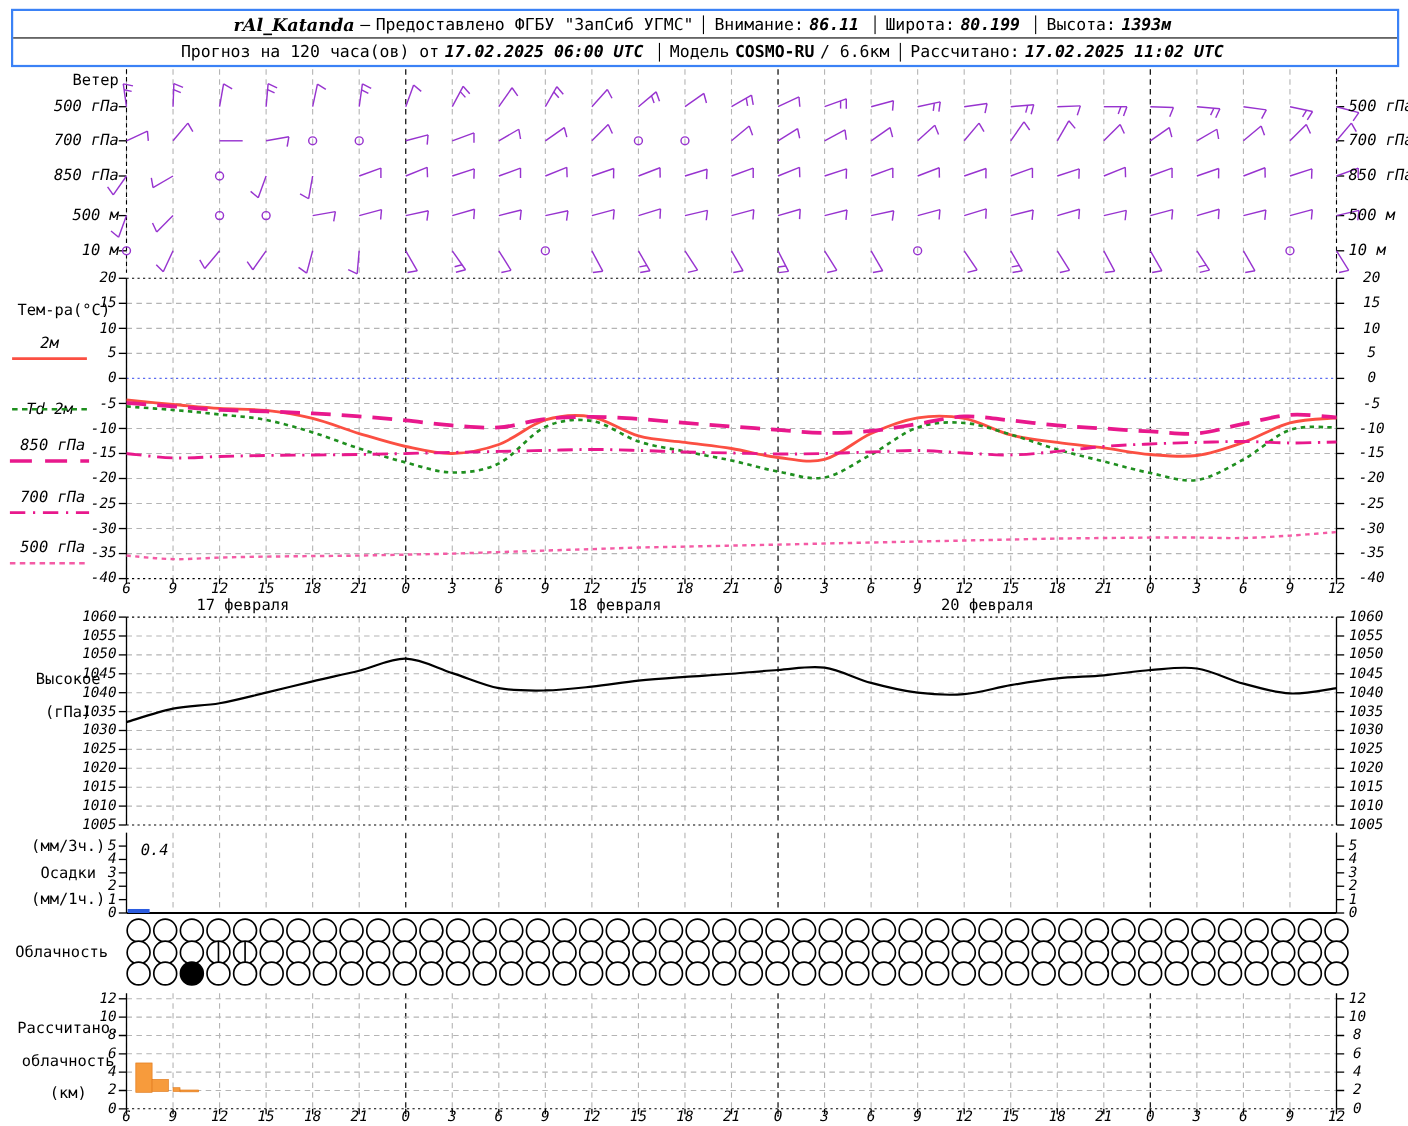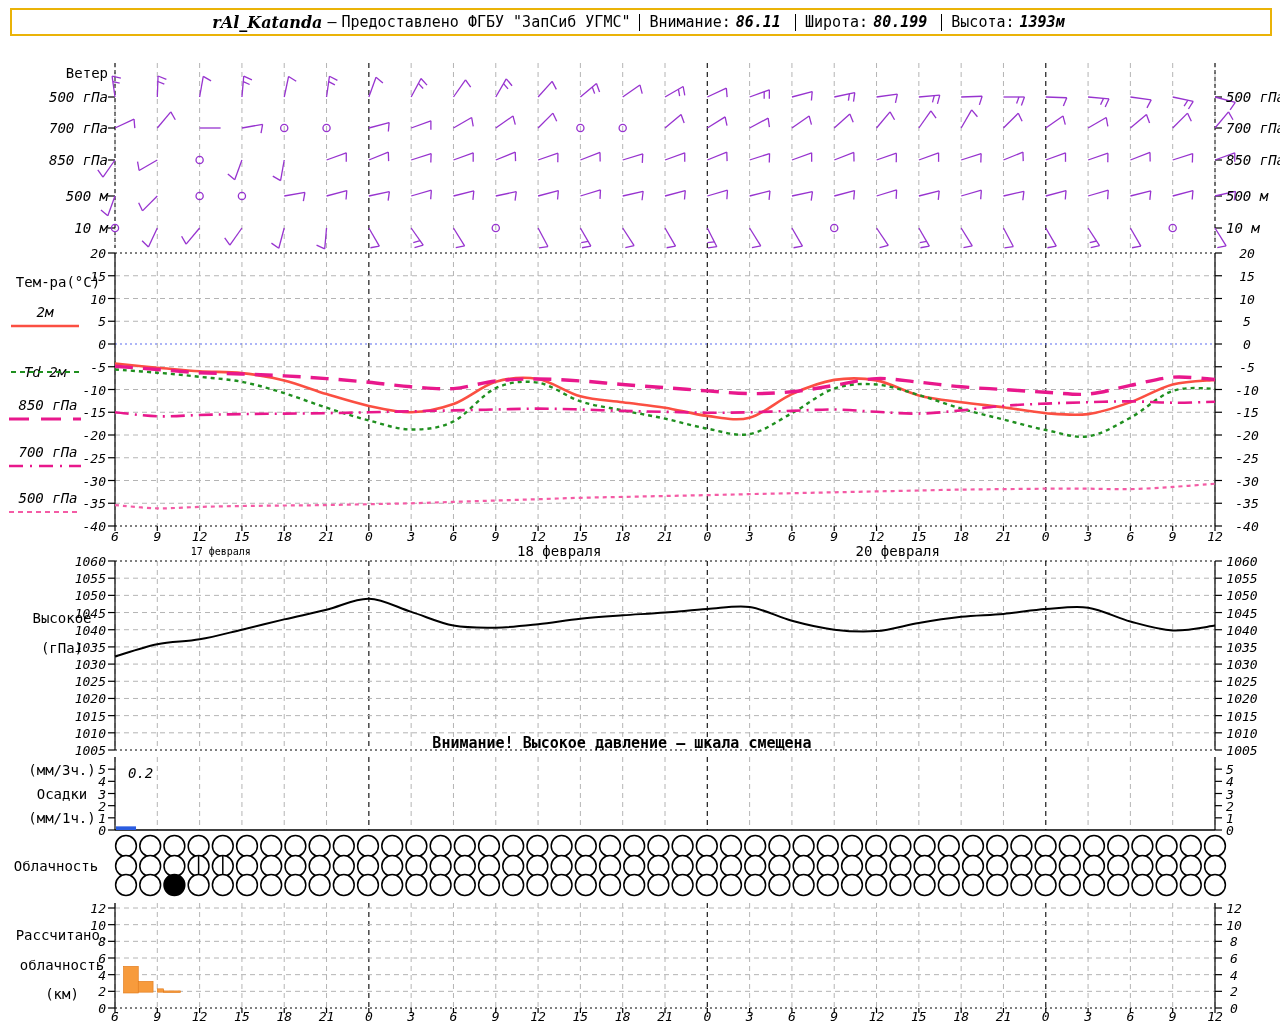--- a/index.html
+++ b/index.html
@@ -1,19 +1,19 @@
 <!DOCTYPE html>
 <html><head>
 <meta charset="utf-8">
 <style>
   html,body{margin:0;padding:0;background:#fff;}
   #page{position:relative;width:1280px;height:1024px;background:#fff;
         font-family:"DejaVu Sans Mono","Liberation Mono",monospace;color:#000;overflow:hidden;}
   
-  #hdr{position:absolute;left:10px;top:8px;width:1258px;border:2px solid #eab308;}
+  #hdr{position:absolute;left:10px;top:8px;width:1258px;border:2px solid #3b82f6;}
   .hrow{height:24px;display:flex;align-items:center;justify-content:center;font-size:15px;white-space:nowrap;}
   .hrow+.hrow{border-top:1.5px solid #000;}
   .hsep{display:inline-block;width:0;border-left:1.5px solid #000;height:17px;margin:0 9px;}
   .it{font-style:italic;}
   .bd{font-weight:bold;}
   .station{font-family:"DejaVu Serif","Liberation Serif",serif;font-style:italic;font-weight:bold;font-size:16px;}
   .sp{margin:0 5px;}
   
   .al{position:absolute;font-size:14px;white-space:nowrap;transform:translate(-50%,-50%);}
   .ar{position:absolute;font-size:14px;white-space:nowrap;transform:translate(-100%,-50%);}
@@ -35,20 +35,31 @@
       <span>Предоставлено ФГБУ "ЗапСиб УГМС"</span>
       <span class="hsep"></span>
       <span>Внимание:</span>
       <span class="it bd sp">86.11</span>
       <span class="hsep"></span>
       <span>Широта:</span>
       <span class="it bd sp">80.199</span>
       <span class="hsep"></span>
       <span>Высота:</span>
       <span class="it bd sp">1393м</span>
+    </div>
+    <div class="hrow">
+      <span>Прогноз на 120 часа(ов) от</span>
+      <span class="it bd sp">17.02.2025 06:00 UTC</span>
+      <span class="hsep"></span>
+      <span>Модель</span>
+      <span class="bd sp">COSMO-RU</span>
+      <span>/ 6.6км</span>
+      <span class="hsep"></span>
+      <span>Рассчитано:</span>
+      <span class="it bd sp">17.02.2025 11:02 UTC</span>
     </div>
   </div>
 
   <svg id="cv" width="1280" height="1024">
       <line x1="115" y1="63" x2="115" y2="248" stroke="#b4b4b4" stroke-width="1" stroke-dasharray="5 4"></line>
       <line x1="115" y1="253" x2="115" y2="526" stroke="#b4b4b4" stroke-width="1" stroke-dasharray="5 4"></line>
       <line x1="115" y1="561" x2="115" y2="750" stroke="#b4b4b4" stroke-width="1" stroke-dasharray="5 4"></line>
       <line x1="115" y1="757" x2="115" y2="830" stroke="#b4b4b4" stroke-width="1" stroke-dasharray="5 4"></line>
       <line x1="115" y1="903" x2="115" y2="1008" stroke="#b4b4b4" stroke-width="1" stroke-dasharray="5 4"></line>
       <line x1="157.30769230769232" y1="63" x2="157.30769230769232" y2="248" stroke="#b4b4b4" stroke-width="1" stroke-dasharray="5 4"></line>
@@ -835,23 +846,22 @@
   <div class="al" style="left:62px;top:770px;">(мм/3ч.)</div>
   <div class="al" style="left:62px;top:794px;">Осадки</div>
   <div class="al" style="left:62px;top:818px;">(мм/1ч.)</div>
 
   <div class="al" style="left:56px;top:866px;">Облачность</div>
 
   <div class="al" style="left:62px;top:935px;">Рассчитано.</div>
   <div class="al" style="left:62px;top:965px;">облачность</div>
   <div class="al" style="left:62px;top:994px;">(км)</div>
 
-  <div id="warn" style="left:622px;top:743px;">Внимание! Высокое давление — шкала смещена</div>
-
-  <div class="tick" style="left:128px;top:765px;font-size:14px;">0.2</div>
+
+  <div class="tick" style="left:128px;top:765px;font-size:14px;">0.4</div>
 
 <div class="tick" style="left: 106px; top: 253px; transform: translate(-100%, -50%);">20</div>
     <div class="tick" style="left: 1247px; top: 253px; transform: translate(-50%, -50%);">20</div>
     <div class="tick" style="left: 106px; top: 275.75px; transform: translate(-100%, -50%);">15</div>
     <div class="tick" style="left: 1247px; top: 275.75px; transform: translate(-50%, -50%);">15</div>
     <div class="tick" style="left: 106px; top: 298.5px; transform: translate(-100%, -50%);">10</div>
     <div class="tick" style="left: 1247px; top: 298.5px; transform: translate(-50%, -50%);">10</div>
     <div class="tick" style="left: 106px; top: 321.25px; transform: translate(-100%, -50%);">5</div>
     <div class="tick" style="left: 1247px; top: 321.25px; transform: translate(-50%, -50%);">5</div>
     <div class="tick" style="left: 106px; top: 344px; transform: translate(-100%, -50%);">0</div>
@@ -969,16 +979,16 @@
     <div class="tick" style="left: 1045.77px; top: 536px; transform: translate(-50%, -50%);">0</div>
     <div class="tick" style="left: 1045.77px; top: 1016px; transform: translate(-50%, -50%);">0</div>
     <div class="tick" style="left: 1088.08px; top: 536px; transform: translate(-50%, -50%);">3</div>
     <div class="tick" style="left: 1088.08px; top: 1016px; transform: translate(-50%, -50%);">3</div>
     <div class="tick" style="left: 1130.38px; top: 536px; transform: translate(-50%, -50%);">6</div>
     <div class="tick" style="left: 1130.38px; top: 1016px; transform: translate(-50%, -50%);">6</div>
     <div class="tick" style="left: 1172.69px; top: 536px; transform: translate(-50%, -50%);">9</div>
     <div class="tick" style="left: 1172.69px; top: 1016px; transform: translate(-50%, -50%);">9</div>
     <div class="tick" style="left: 1215px; top: 536px; transform: translate(-50%, -50%);">12</div>
     <div class="tick" style="left: 1215px; top: 1016px; transform: translate(-50%, -50%);">12</div>
-    <div class="tick" style="font-style: normal; font-size: 10px; left: 220.769px; top: 551px; transform: translate(-50%, -50%);">17 февраля</div>
+    <div class="tick" style="font-style: normal; font-size: 14px; left: 220.769px; top: 551px; transform: translate(-50%, -50%);">17 февраля</div>
     <div class="tick" style="font-style: normal; font-size: 14px; left: 559.231px; top: 551px; transform: translate(-50%, -50%);">18 февраля</div>
     <div class="tick" style="font-style: normal; font-size: 14px; left: 897.692px; top: 551px; transform: translate(-50%, -50%);">20 февраля</div>
   </div>
 
 </body></html>

